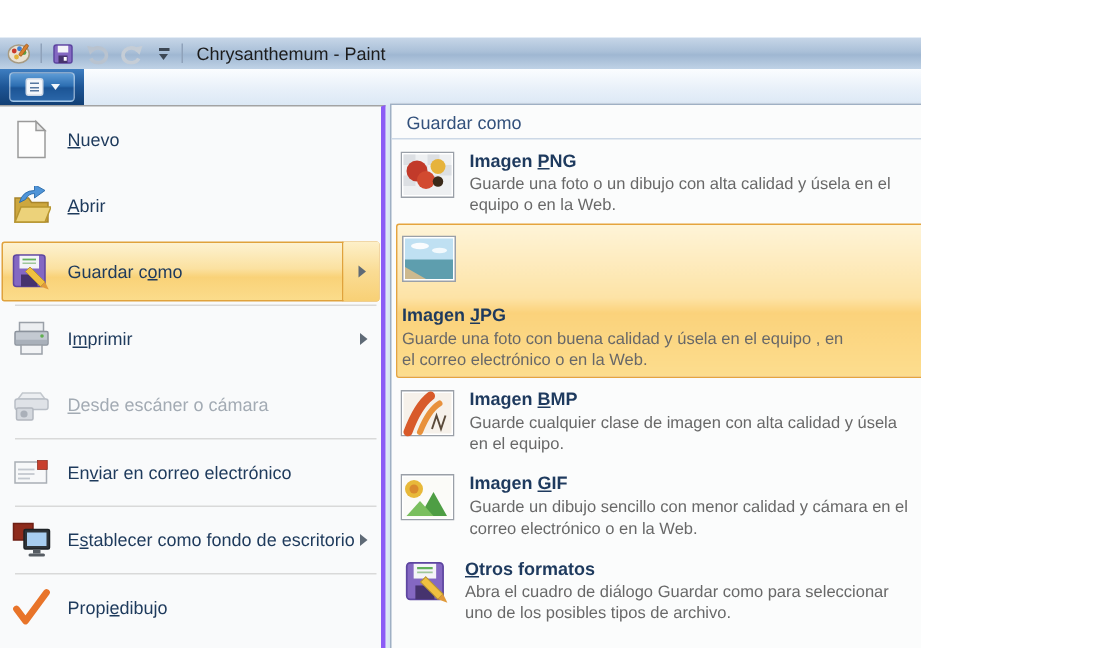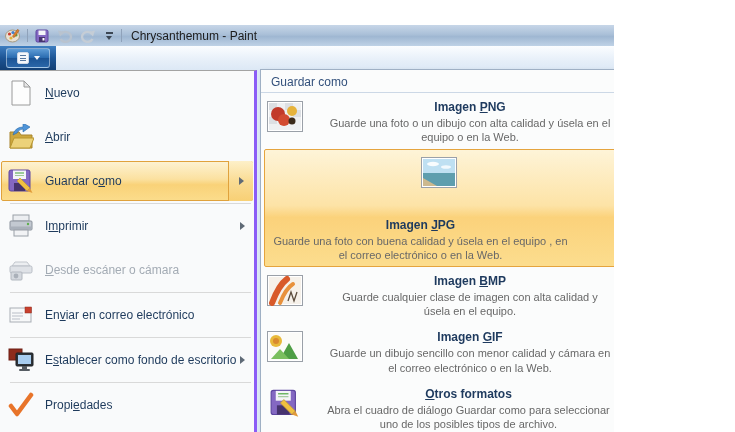--- a/index.html
+++ b/index.html
@@ -71,21 +71,21 @@
   .hl-arrow-cell { position:absolute; right:1px; top:2px; bottom:2px; width:25px; border-left:1px solid #e0a23c;
     border-radius:0 2px 2px 0; display:flex; align-items:center; justify-content:center;
     background:linear-gradient(180deg,#fdf0c9 0%,#fadc94 50%,#f8d075 100%); }
   .menu-sep { height:1px; background:#d9d9d9; margin-left:10px; margin-right:3px; }
 
   
   .submenu { position:absolute; left:260px; top:44px; width:360px; height:388px;
     background:#fbfcfc; border:1px solid #9fb0c4; box-shadow:2px 2px 4px rgba(60,70,90,.18); overflow:hidden; }
   .sm-header { padding:5px 10px 3px 10px; font-size:12px; color:#33517c; }
   .sm-divider { height:1px; background:#ccd8e6; }
-  .smi { position:relative; display:flex; gap:26px; padding:7px 8px 5px 6px; min-height:52px; cursor:default;text-align:center; }
+  .smi { position:relative; display:flex; gap:10px; padding:7px 8px 5px 6px; min-height:52px; cursor:default; }
   .smi .thumb { flex:none; margin-top:1px; }
   .smi .txt { width:305px; }
   .smi .t1 { font-size:12px; font-weight:bold; color:#1e3a5e; margin-bottom:2px; }
   .smi .t2 { font-size:11px; color:#686868; line-height:1.28; }
   .smi.hl2 { background:linear-gradient(180deg,#fef4d8 0%,#fde3a6 48%,#fbd27b 58%,#fcdd8e 100%);
     border:1px solid #e5a43e; border-radius:2px; margin:0 3px; padding:6px 5px 4px 3px;flex-direction:column; }
 </style>
 </head>
 <body>
 
@@ -296,21 +296,21 @@
       <span class="plain-arrow tri-right"></span>
     </div>
     <div class="menu-sep"></div>
 
     <div class="mi">
       <span class="ico">
         <svg width="26" height="26" viewBox="0 0 26 26">
           <path d="M3 14 l6 8 L23 3" fill="none" stroke="#e8742a" stroke-width="4.5" stroke-linecap="round" stroke-linejoin="round"></path>
         </svg>
       </span>
-      <span class="lbl"><span>Propi</span><span class="hk">e</span><span>dades</span></span>
+      <span class="lbl"><span>Propi</span><span class="hk">e</span><span>dibujo</span></span>
     </div>
   </div>
 
   <div class="submenu">
     <div class="sm-header">Guardar como</div>
     <div class="sm-divider"></div>
 
     <div class="smi">
       <span class="thumb">
         <svg width="36" height="31" viewBox="0 0 36 31">

